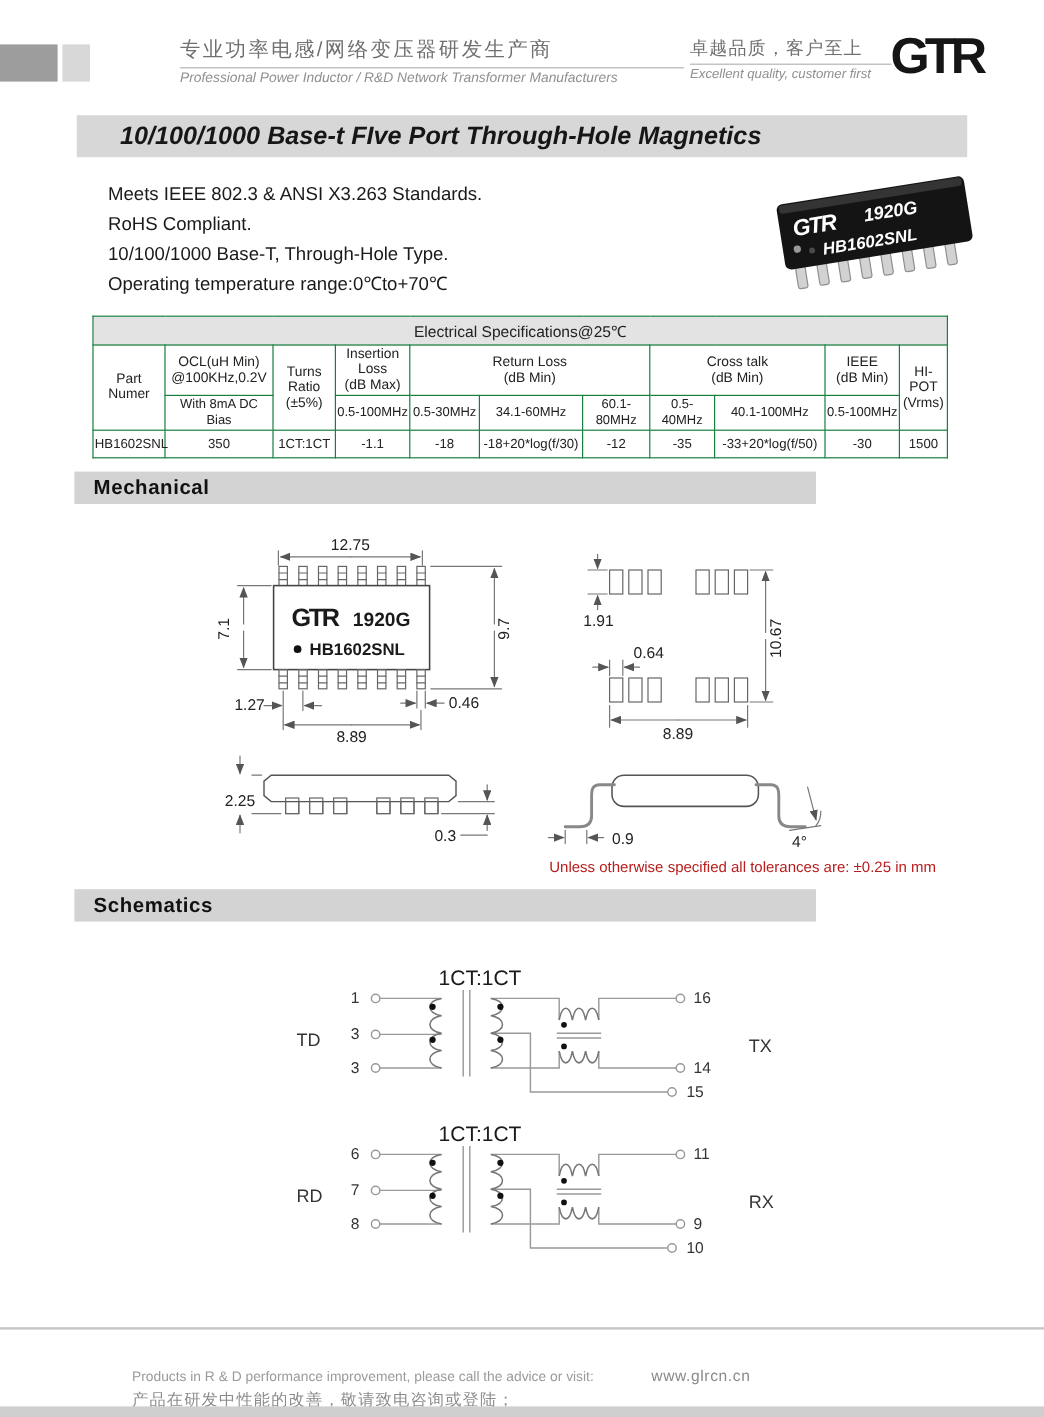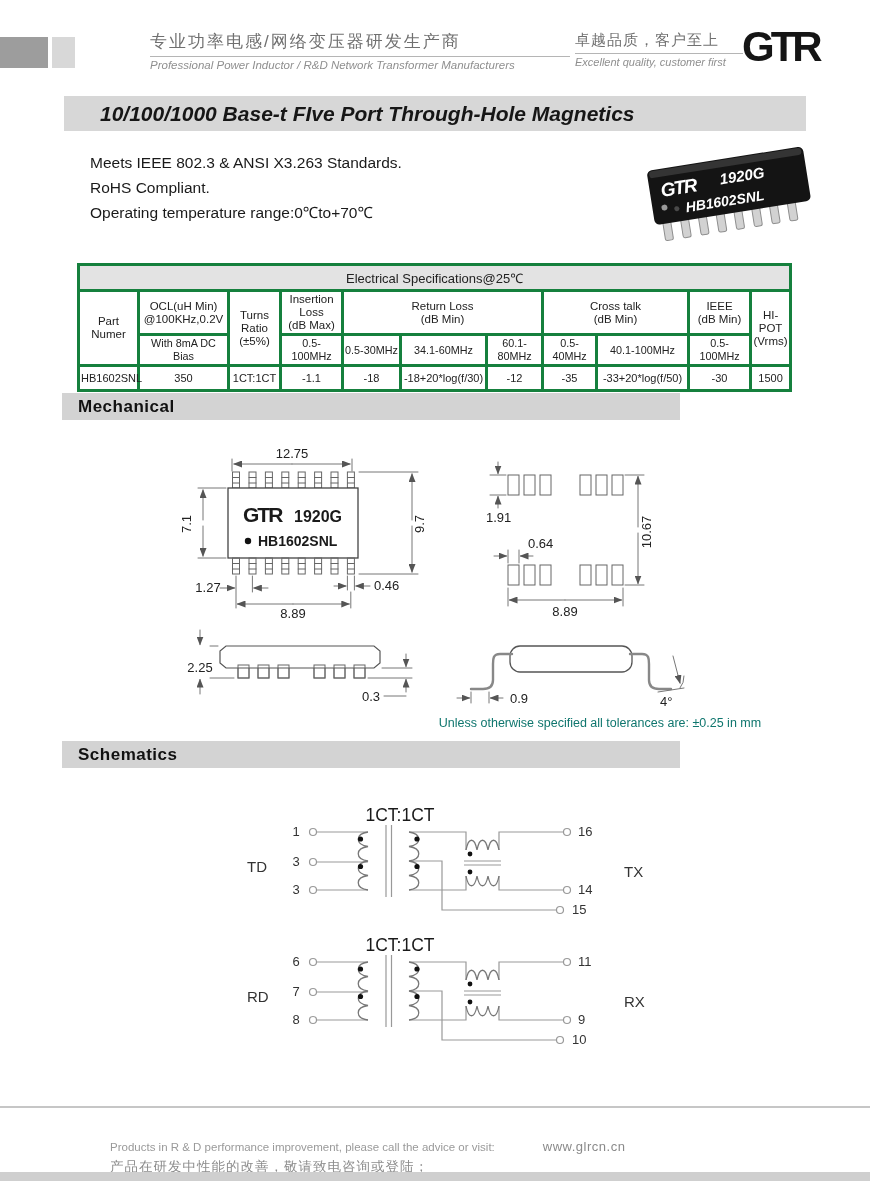--- a/index.html
+++ b/index.html
@@ -23,30 +23,30 @@
              font-size:21px;font-weight:bold;font-style:italic;line-height:35px;
              padding-left:36px;box-sizing:border-box;color:#161616;}
   .section-bar{left:62px;width:618px;height:27px;background:#d3d3d3;font-weight:bold;
                font-size:17px;line-height:27px;padding-left:16px;box-sizing:border-box;
                color:#111;letter-spacing:0.5px;}
   
   .features{left:90px;top:150px;font-size:15.5px;line-height:25px;color:#1a1a1a;}
   
   .spec{left:77px;top:263px;width:712px;}
   .spec table{border-collapse:collapse;width:712px;table-layout:fixed;}
-  .spec th,.spec td{border:3px solid #15803d;text-align:center;vertical-align:middle;
+  .spec th,.spec td{border:1px solid #15803d;text-align:center;vertical-align:middle;
                     font-weight:normal;color:#222;padding:1px 1px;}
   .spec .t-title{background:#e3e3e3;font-size:13px;height:21px;}
   .spec th{font-size:11.5px;white-space:pre-line;line-height:13px;}
   .spec tr.subs th{font-size:10.8px;height:19px;}
   .spec tr.datarow td{font-size:11px;height:20px;}
   
   svg text{font-family:"Liberation Sans",sans-serif;}
   .dim{font-size:13px;fill:#222;}
-  .note{left:420px;top:716px;width:360px;text-align:center;font-size:12.5px;color:#0f766e;}
+  .note{left:420px;top:716px;width:360px;text-align:right;font-size:12.5px;color:#b91c1c;}
   
   .f-div{left:0;top:1106px;width:870px;height:2px;background:#c6c6c6;}
   .f-cn{left:110px;top:1118px;font-size:13.5px;color:#8c8c8c;letter-spacing:1px;margin-top:40px;}
   .f-en{left:110px;top:1139px;font-size:11.5px;color:#9a9a9a;}
   .f-url{margin-left:48px;font-size:13px;color:#8a8a8a;letter-spacing:0.5px;}
   .f-strip{left:0;top:1172px;width:870px;height:9px;background:#cfcfcf;}
 </style>
 </head>
 <body>
 
@@ -67,20 +67,21 @@
     <div class="hdr-en">Professional Power Inductor / R&amp;D Network Transformer Manufacturers</div>
   </div>
 
   <div class="abs logo">GTR</div>
 
   <div class="abs title-bar">10/100/1000 Base-t FIve Port Through-Hole Magnetics</div>
 
   <div class="abs features">
     <div>Meets IEEE 802.3 &amp; ANSI X3.263 Standards.</div>
     <div>RoHS Compliant.</div>
+    <div>10/100/1000 Base-T, Through-Hole Type.</div>
     <div>Operating temperature range:0℃to+70℃</div>
   </div>
 
   <svg class="abs" style="left:626px;top:136px" width="210" height="114" viewBox="0 0 210 114">
     <g transform="rotate(-9 105 57)">
       <rect x="33" y="74" width="8" height="20" rx="2" fill="#d2d2d2" stroke="#8e8e8e"></rect>
       <rect x="51" y="74" width="8" height="20" rx="2" fill="#d2d2d2" stroke="#8e8e8e"></rect>
       <rect x="69" y="74" width="8" height="20" rx="2" fill="#d2d2d2" stroke="#8e8e8e"></rect>
       <rect x="87" y="74" width="8" height="20" rx="2" fill="#d2d2d2" stroke="#8e8e8e"></rect>
       <rect x="105" y="74" width="8" height="20" rx="2" fill="#d2d2d2" stroke="#8e8e8e"></rect>

